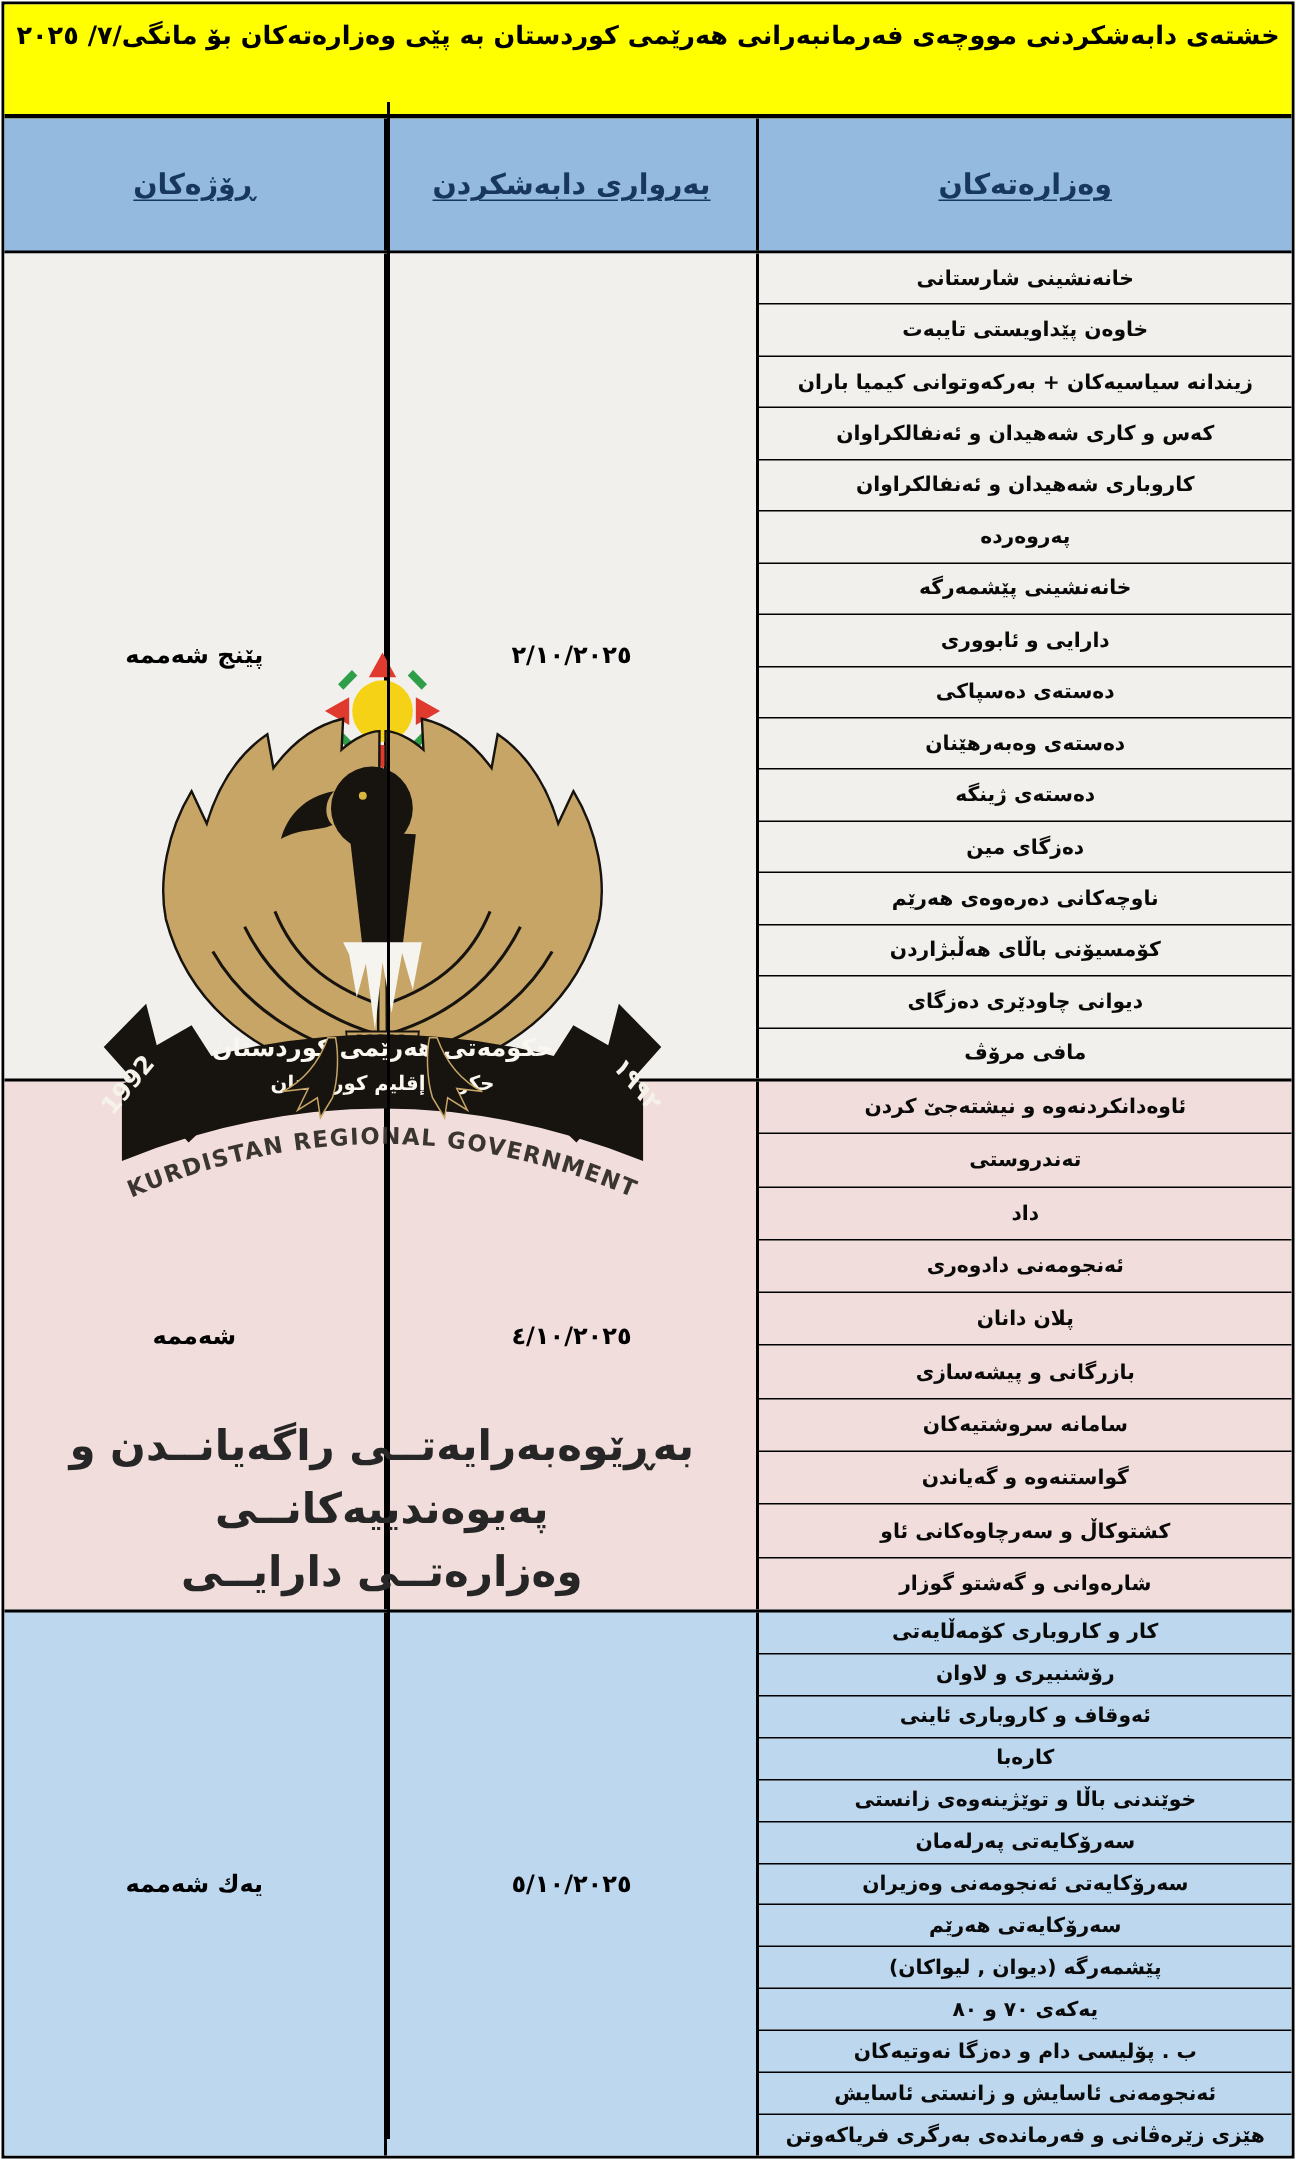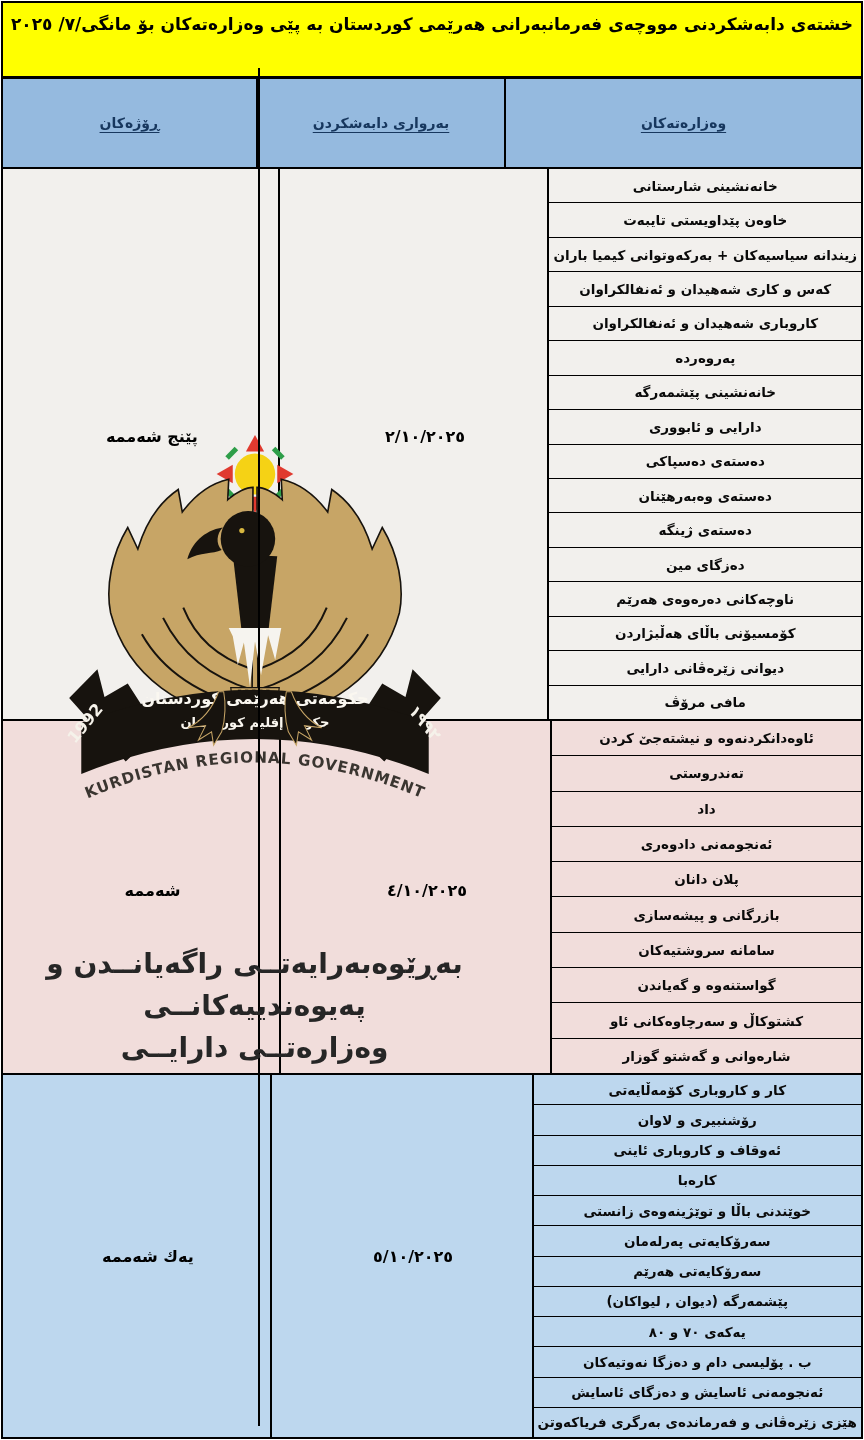--- a/index.html
+++ b/index.html
@@ -24,33 +24,33 @@
     direction:rtl;font-weight:bold;font-size:17px;color:#000000;
     letter-spacing:0;
   }
   
   .header-row{
     display:flex;direction:ltr;height:88px;background:var(--header-bg);
     border-bottom:2px solid var(--border);
   }
   .hcell{
     display:flex;align-items:center;justify-content:center;
-    font-weight:bold;font-size:14px;color:var(--header-text);
+    font-weight:bold;font-size:19px;color:var(--header-text);
     text-decoration:underline;text-underline-offset:4px;direction:rtl;
   }
   .col-days{width:255px;border-right:2px solid var(--border);box-sizing:border-box;}
   .col-dates{width:248px;border-right:2px solid var(--border);box-sizing:border-box;}
   .col-ministries{flex:1;}
   
   .group{display:flex;direction:ltr;position:relative;}
   .group + .group{border-top:2px solid var(--border);}
   .group-0{height:550px;}
   .group-1{height:352px;}
   .group-2{height:362px;}
-  .gcell{position:relative;margin-left:23px;}
+  .gcell{position:relative;}
   .day-label,.date-label{
     position:absolute;left:0;right:0;text-align:center;
     font-weight:bold;font-size:16px;color:#000;direction:rtl;
   }
   .group-0 .day-label,.group-0 .date-label{top:258px;}
   .group-1 .day-label,.group-1 .date-label{top:160px;}
   .group-2 .day-label,.group-2 .date-label{top:50%;transform:translateY(-50%);}
   .col-ministries{display:flex;flex-direction:column;}
   .m-row{
     flex:1;border-bottom:1px solid var(--border);
@@ -109,21 +109,21 @@
             <div class="m-row">کاروباری شەهیدان و ئەنفالکراوان</div>
             <div class="m-row">پەروەردە</div>
             <div class="m-row">خانەنشینی پێشمەرگە</div>
             <div class="m-row">دارایی و ئابووری</div>
             <div class="m-row">دەستەی دەسپاکی</div>
             <div class="m-row">دەستەی وەبەرهێنان</div>
             <div class="m-row">دەستەی ژینگە</div>
             <div class="m-row">دەزگای مین</div>
             <div class="m-row">ناوچەکانی دەرەوەی هەرێم</div>
             <div class="m-row">کۆمسیۆنی باڵای هەڵبژاردن</div>
-            <div class="m-row">دیوانی زێرەڤانی دارایی</div>
+            <div class="m-row">دیوانی چاودێری دەزگای</div>
             <div class="m-row">مافی مرۆڤ</div>
           </div>
         </div>
         <div class="group group-1" style="background: rgb(241, 221, 219);">
           <div class="gcell col-days">
             <div class="day-label">شەممە</div>
           </div>
           <div class="gcell col-dates">
             <div class="date-label">٤/١٠/٢٠٢٥</div>
           </div>
@@ -152,25 +152,26 @@
           <div class="gcell col-dates">
             <div class="date-label">٥/١٠/٢٠٢٥</div>
           </div>
           <div class="col-ministries">
             <div class="m-row">کار و کاروباری کۆمەڵایەتی</div>
             <div class="m-row">رۆشنبیری و لاوان</div>
             <div class="m-row">ئەوقاف و کاروباری ئاینی</div>
             <div class="m-row">کارەبا</div>
             <div class="m-row">خوێندنی باڵا و توێژینەوەی زانستی</div>
             <div class="m-row">سەرۆکایەتی پەرلەمان</div>
+            <div class="m-row">سەرۆکایەتی ئەنجومەنی وەزیران</div>
             <div class="m-row">سەرۆکایەتی هەرێم</div>
             <div class="m-row">پێشمەرگە (دیوان , لیواکان)</div>
             <div class="m-row">یەکەی ٧٠ و ٨٠</div>
             <div class="m-row">ب . پۆلیسی دام و دەزگا نەوتیەکان</div>
-            <div class="m-row">ئەنجومەنی ئاسایش و دەزگای ئاسایش</div>
+            <div class="m-row">ئەنجومەنی ئاسایش و زانستی ئاسایش</div>
             <div class="m-row">هێزی زێرەڤانی و فەرماندەی بەرگری فریاکەوتن</div>
           </div>
         </div>
       </div>
 
     <div class="divider-overlay"></div>
   </div>
 
   <div class="logo-wrap">
     <svg viewBox="0 0 400 372" preserveAspectRatio="none">

